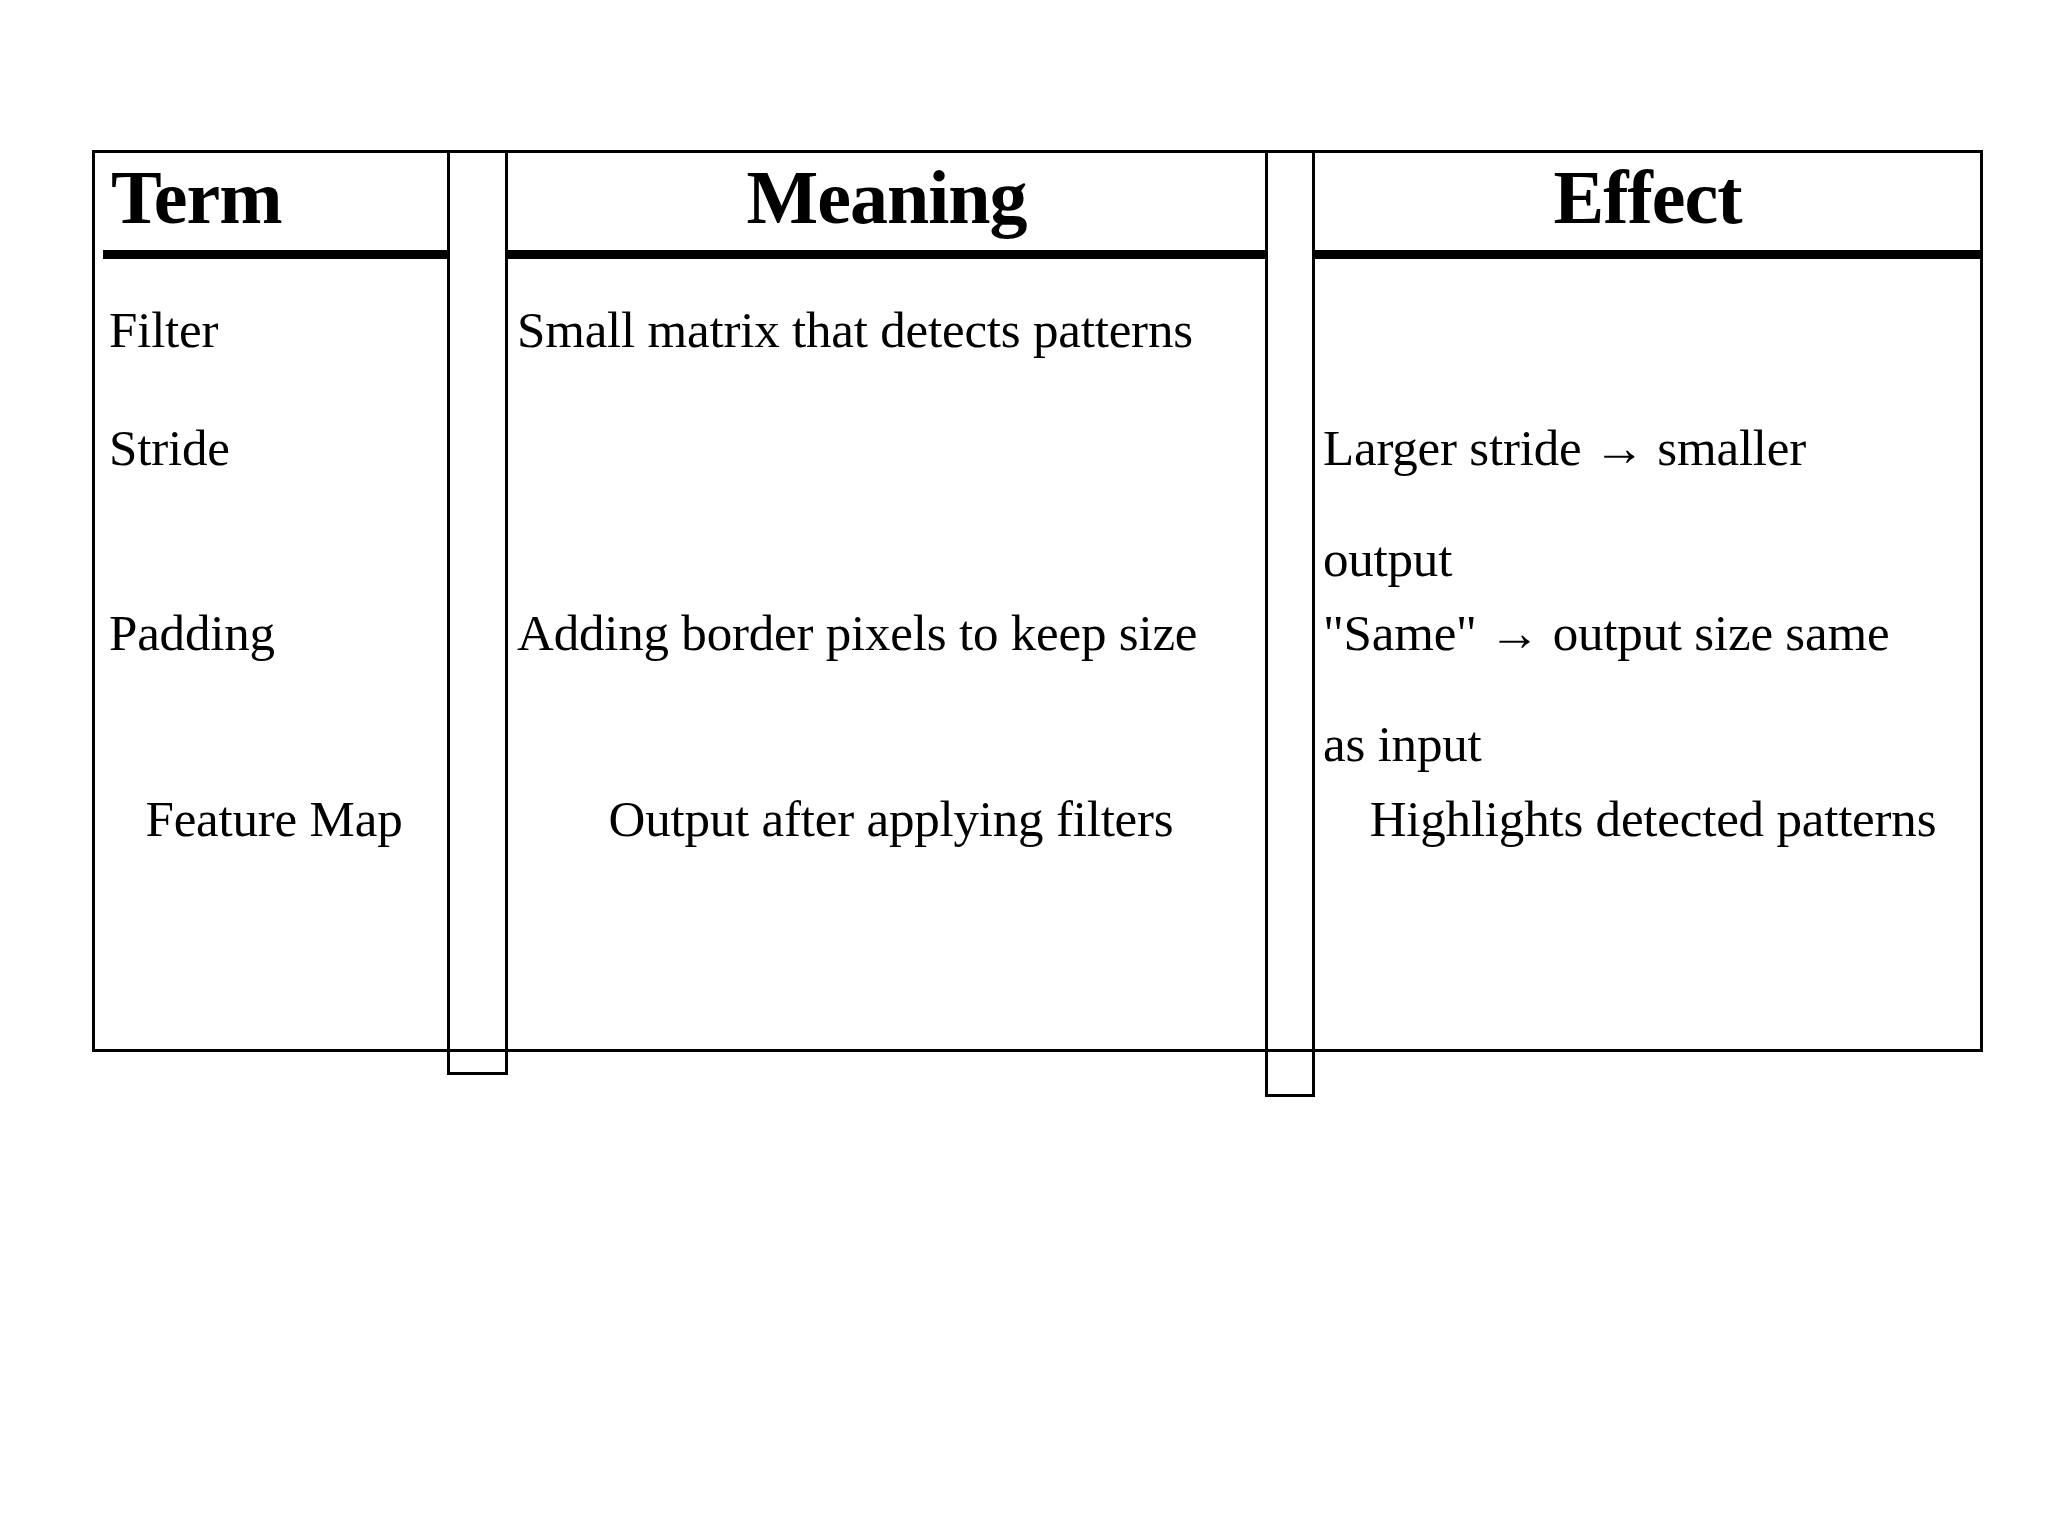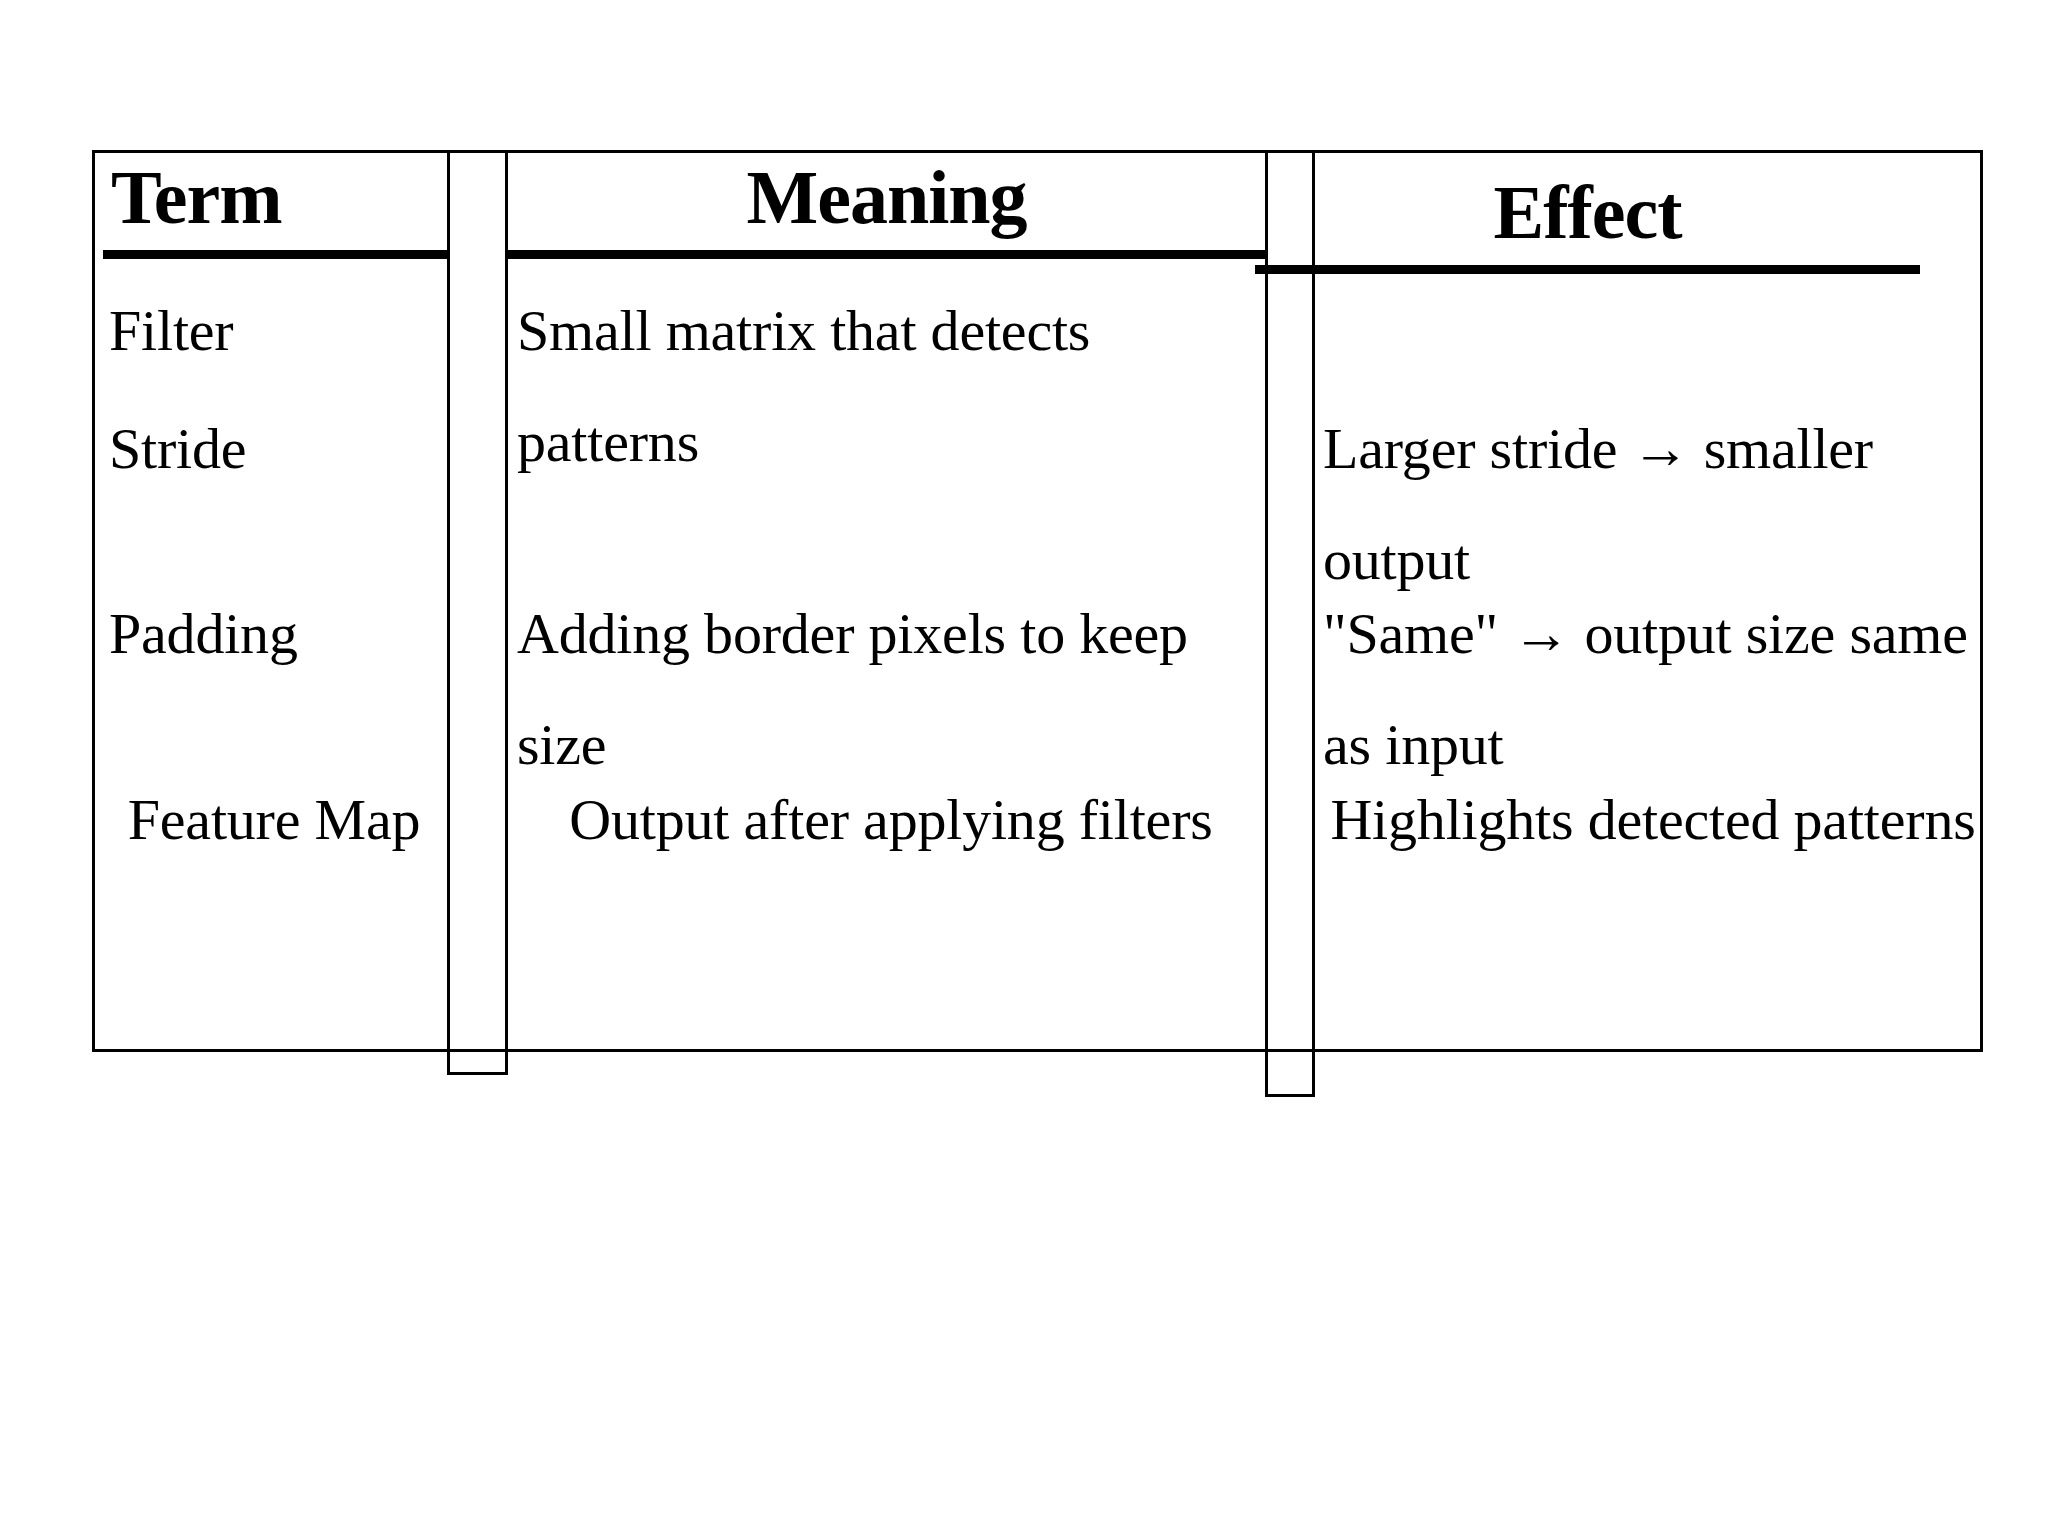--- a/index.html
+++ b/index.html
@@ -92,27 +92,27 @@
     height: 9px;
     background: #000000;
   }
 
   #hdr-term   { left: 8px;    width: 344px; }
   #hdr-term .hdr-text { text-align: left; padding-left: 8px; box-sizing: border-box; }
 
   #hdr-meaning { left: 413px;  width: 757px; }
   #hdr-meaning .hdr-text { text-align: center; }
 
-  #hdr-effect  { left: 1160px; width: 665px; margin-top: 15px; }
+  #hdr-effect  { left: 1220px; width: 665px; }
   #hdr-effect .hdr-text { text-align: center; }
 
   
   .cell {
     position: absolute;
-    font-size: 58px;
+    font-size: 51px;
     line-height: 111px;
     white-space: pre-line;
     letter-spacing: -0.2px;
   }
   .col-term    { left: 14px;   width: 330px; }
   .col-meaning { left: 422px;  width: 748px; }
   .col-effect  { left: 1228px; width: 660px; }
 
   .r0 { top: 122px; }
   .r1 { top: 240px; }

